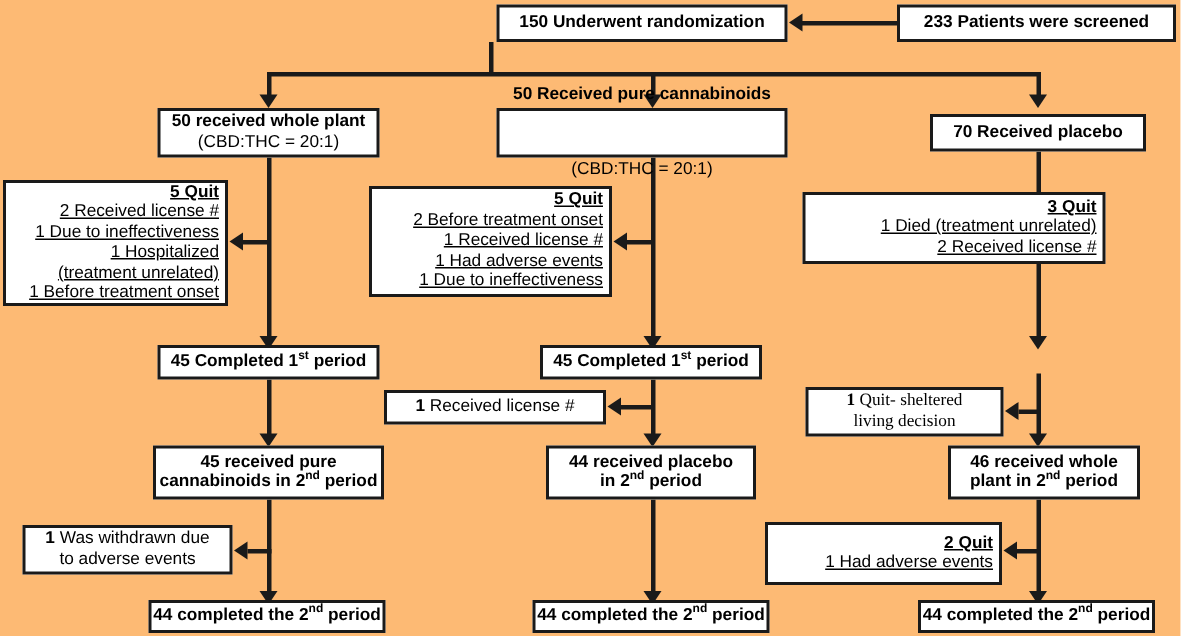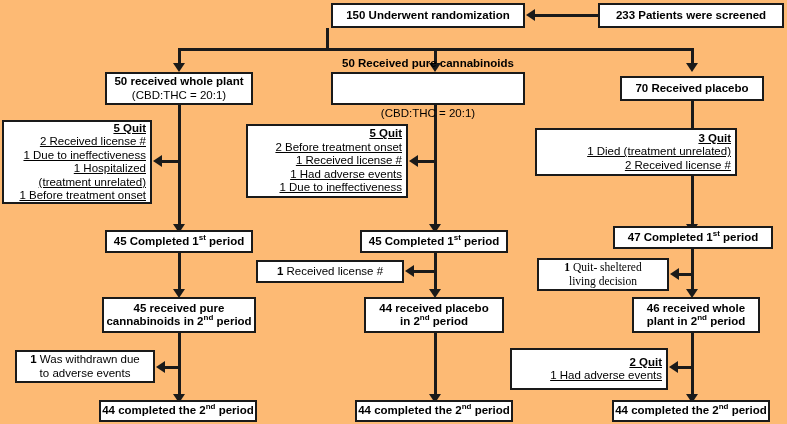--- a/index.html
+++ b/index.html
@@ -148,23 +148,20 @@
   <div class="arr arr-down" style="left:686px; top:224px;"></div>
 
   <div class="box center pad-c" style="left:105px; top:230px; width:148px; height:23px;">
     <span class="ln b"><span>45  Completed  1</span><sup>st</sup><span> period</span></span>
   </div>
 
   <div class="box center pad-c" style="left:360px; top:230px; width:148px; height:23px;">
     <span class="ln b"><span>45  Completed  1</span><sup>st</sup><span> period</span></span>
   </div>
 
-  <div class="box center pad-c" style="left:613px; top:226px; width:160px; height:23px;">
-    <span class="ln b"><span>47  Completed  1</span><sup>st</sup><span> period</span></span>
-  </div>
 
   <div class="box center pad-c" style="left:256px; top:260px; width:148px; height:23px;">
     <span class="ln"><span class="b">1</span><span class="reg"> Received license #</span></span>
   </div>
 
   <div class="box center pad-c" style="left:537px; top:258px; width:132px; height:33px;font-family:Liberation Serif, serif;">
     <span class="ln"><span class="b">1</span><span class="reg"> Quit- sheltered</span></span>
     <span class="ln reg">living decision</span>
   </div>
 

